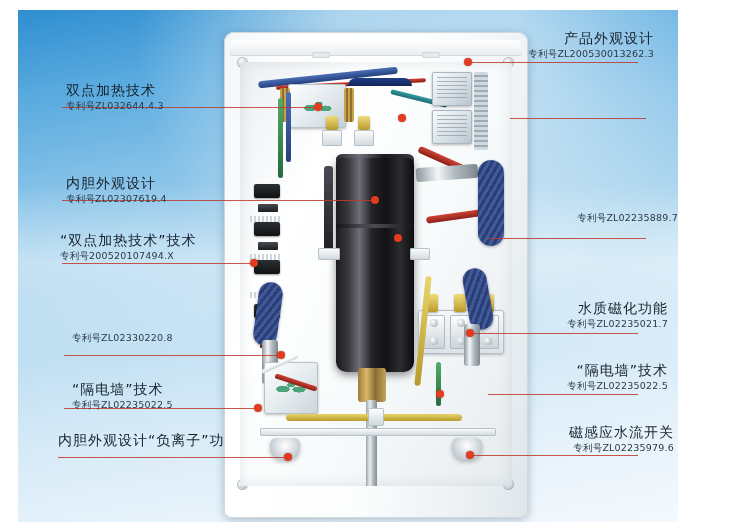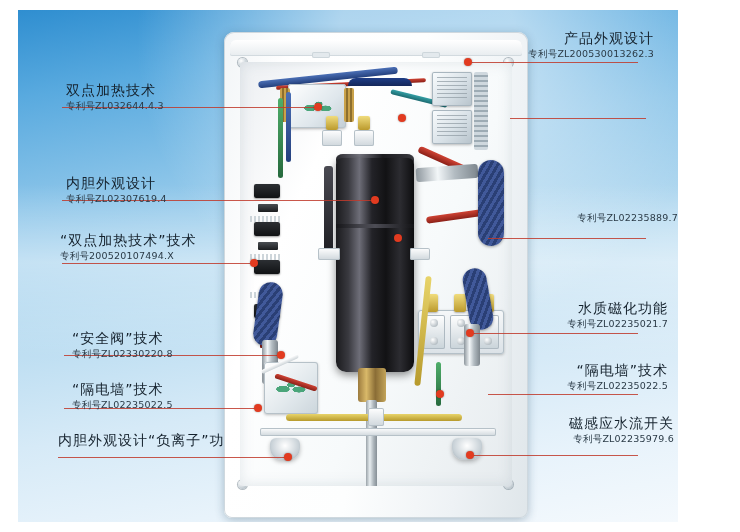--- a/index.html
+++ b/index.html
@@ -340,21 +340,20 @@
   </div>
   <div class="label left" style="left:66px;top:175px;">
     <div class="title">内胆外观设计</div>
     <div class="patent">专利号ZL02307619.4</div>
   </div>
   <div class="label left" style="left:60px;top:232px;">
     <div class="title">“双点加热技术”技术</div>
     <div class="patent">专利号200520107494.X</div>
   </div>
   <div class="label left" style="left:72px;top:330px;">
-    <div class="title">“安全阀”技术</div>
     <div class="patent">专利号ZL02330220.8</div>
   </div>
   <div class="label left" style="left:72px;top:381px;">
     <div class="title">“隔电墙”技术</div>
     <div class="patent">专利号ZL02235022.5</div>
   </div>
   <div class="label left" style="left:58px;top:432px;">
     <div class="title">内胆外观设计“负离子”功</div>
   </div>
 
@@ -366,18 +365,18 @@
     <div class="patent">专利号ZL02235889.7</div>
   </div>
   <div class="label right" style="right:72px;top:300px;">
     <div class="title">水质磁化功能</div>
     <div class="patent">专利号ZL02235021.7</div>
   </div>
   <div class="label right" style="right:72px;top:362px;">
     <div class="title">“隔电墙”技术</div>
     <div class="patent">专利号ZL02235022.5</div>
   </div>
-  <div class="label right" style="right:66px;top:415px;">
+  <div class="label right" style="right:66px;top:424px;">
     <div class="title">磁感应水流开关</div>
     <div class="patent">专利号ZL02235979.6</div>
   </div>
 
 </div>
 
 </body></html>

